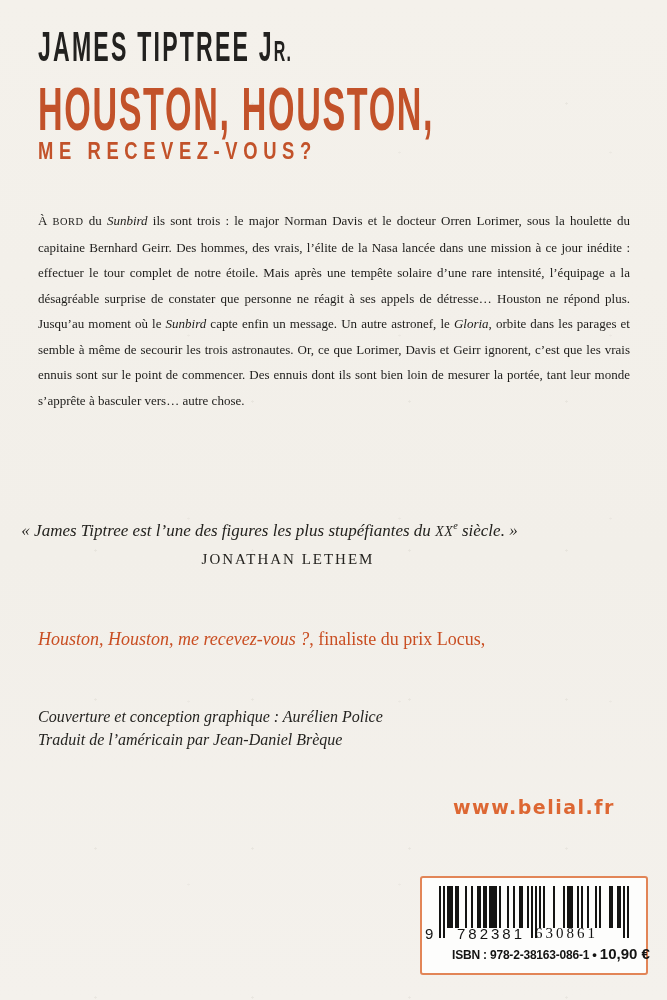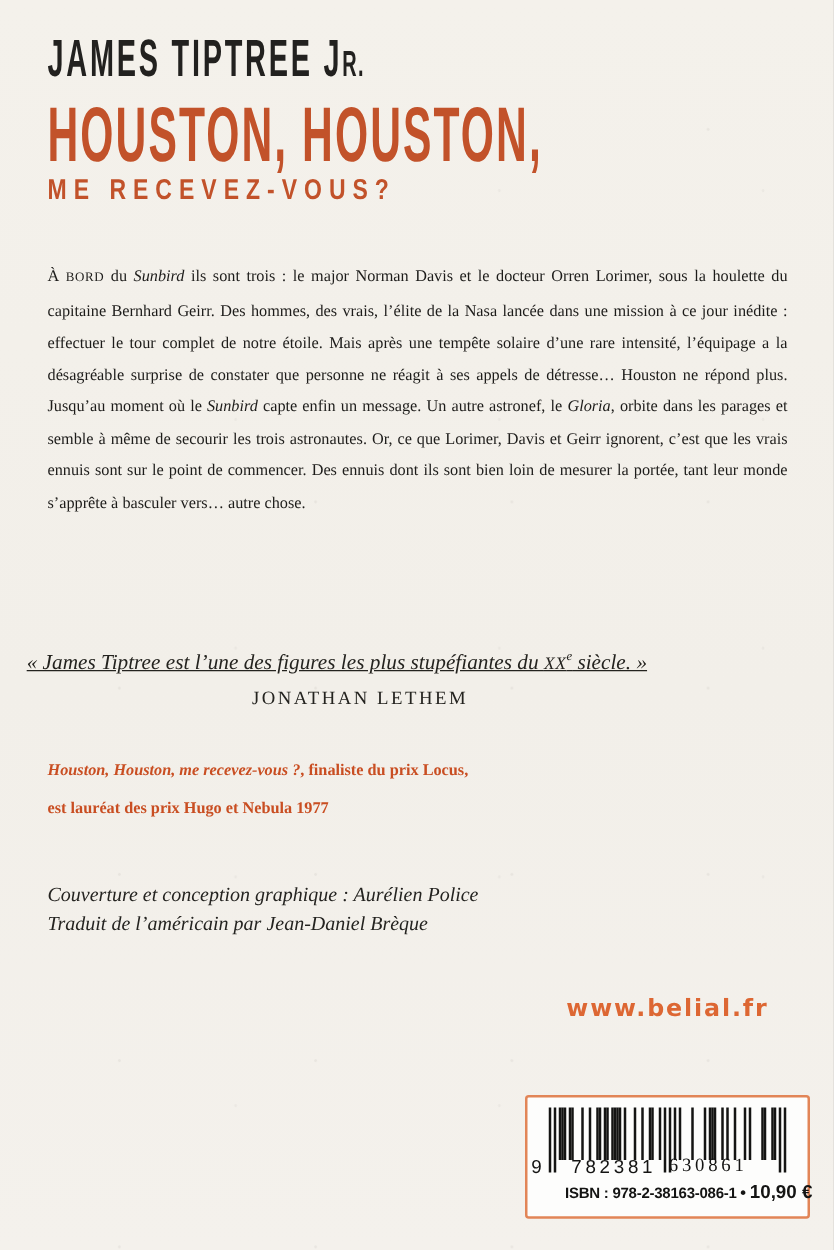--- a/index.html
+++ b/index.html
@@ -22,26 +22,26 @@
   .author .suffix{font-size:29px; letter-spacing:2px;}
   .title{position:absolute; left:38px; top:78px; font-family:"Liberation Sans",sans-serif; font-weight:700; font-size:62px; line-height:1; color:#c2522a;}
   .title .cond{transform:scaleX(.55); letter-spacing:3px;}
   .subtitle{position:absolute; left:38px; top:140px; font-family:"Liberation Sans",sans-serif; font-weight:700; font-size:23px; line-height:1; color:#c2522a;}
   .subtitle .cond{transform:scaleX(.8); letter-spacing:7px;}
   
   .synopsis{position:absolute; left:38px; top:208px; width:592px; font-size:13px; line-height:25.5px; text-align:justify; color:#1d1c1a;}
   .synopsis .sc{font-size:.8em; letter-spacing:.5px;}
   .it{font-style:italic;}
   
-  .quote{position:absolute; left:0; top:520px; width:539px; text-align:center; font-style:italic; font-size:17px; white-space:nowrap; color:#24231f;text-decoration:underline;}
+  .quote{position:absolute; left:0; top:520px; width:539px; text-align:center; font-style:italic; font-size:17px; white-space:nowrap; color:#24231f;}
   .quote .cent{font-style:italic; font-size:.82em; letter-spacing:.5px;}
   .quote sup{font-size:.6em;}
   .attribution{position:absolute; left:0; top:551px; width:576px; text-align:center; font-size:15px; letter-spacing:2px; color:#24231f;}
   
-  .award{position:absolute; left:38px; top:601px; width:592px; font-size:13px; line-height:30px; color:#c94e22;font-weight:bold;}
+  .award{position:absolute; left:38px; top:624px; width:592px; font-size:18px; line-height:30px; color:#c94e22;}
   
   .credits{position:absolute; left:38px; top:706px; width:592px; font-style:italic; font-size:16px; line-height:22.5px; color:#242320;}
   
   .website{position:absolute; left:420px; top:796px; width:228px; text-align:center; font-family:"DejaVu Sans",sans-serif; font-weight:700; font-size:19px; letter-spacing:1.5px; color:#dd6733;}
   .barcode-box{position:absolute; left:420px; top:876px; width:228px; height:99px; box-sizing:border-box; background:#fdfdfc; border:2px solid #e28557; border-radius:3px; padding:6px 10px 4px;}
   .bc-wrap{position:relative; width:190px; height:52px; margin:2px auto 0;}
   .bars{display:flex; align-items:flex-start; height:52px;}
   .bar{width:2px; height:42px;}
   .bar.on{background:#141413;}
   .bar.tall{height:52px;}
@@ -66,21 +66,20 @@
   <div class="subtitle"><span class="cond">ME RECEVEZ-VOUS?</span></div>
 
   <div class="synopsis"><span>À </span><span class="sc">BORD</span><span> du </span><span class="it">Sunbird</span><span> ils sont trois : le major Norman Davis et le docteur Orren Lorimer, sous la houlette du capitaine Bernhard Geirr. Des hommes, des vrais, l’élite de la Nasa lancée dans une mission à ce jour inédite : effectuer le tour complet de notre étoile. Mais après une tempête solaire d’une rare intensité, l’équipage a la désagréable surprise de constater que personne ne réagit à ses appels de détresse… Houston ne répond plus. Jusqu’au moment où le </span><span class="it">Sunbird</span><span> capte enfin un message. Un autre astronef, le </span><span class="it">Gloria</span><span>, orbite dans les parages et semble à même de secourir les trois astronautes. Or, ce que Lorimer, Davis et Geirr ignorent, c’est que les vrais ennuis sont sur le point de commencer. Des ennuis dont ils sont bien loin de mesurer la portée, tant leur monde s’apprête à basculer vers… autre chose.</span></div>
 
   <div class="quote"><span>« James Tiptree est l’une des figures les plus stupéfiantes du </span><span class="cent">XX</span><sup>e</sup><span> siècle. »</span></div>
 
   <div class="attribution">JONATHAN LETHEM</div>
 
   <div class="award">
     <div><span class="it">Houston, Houston, me recevez-vous ?</span><span>, finaliste du prix Locus,</span></div>
-    <div>est lauréat des prix Hugo et Nebula 1977</div>
   </div>
 
   <div class="credits">
     <div>Couverture et conception graphique : Aurélien Police</div>
     <div>Traduit de l’américain par Jean-Daniel Brèque</div>
   </div>
 
   <div class="website">www.belial.fr</div>
 
   <div class="barcode-box">

